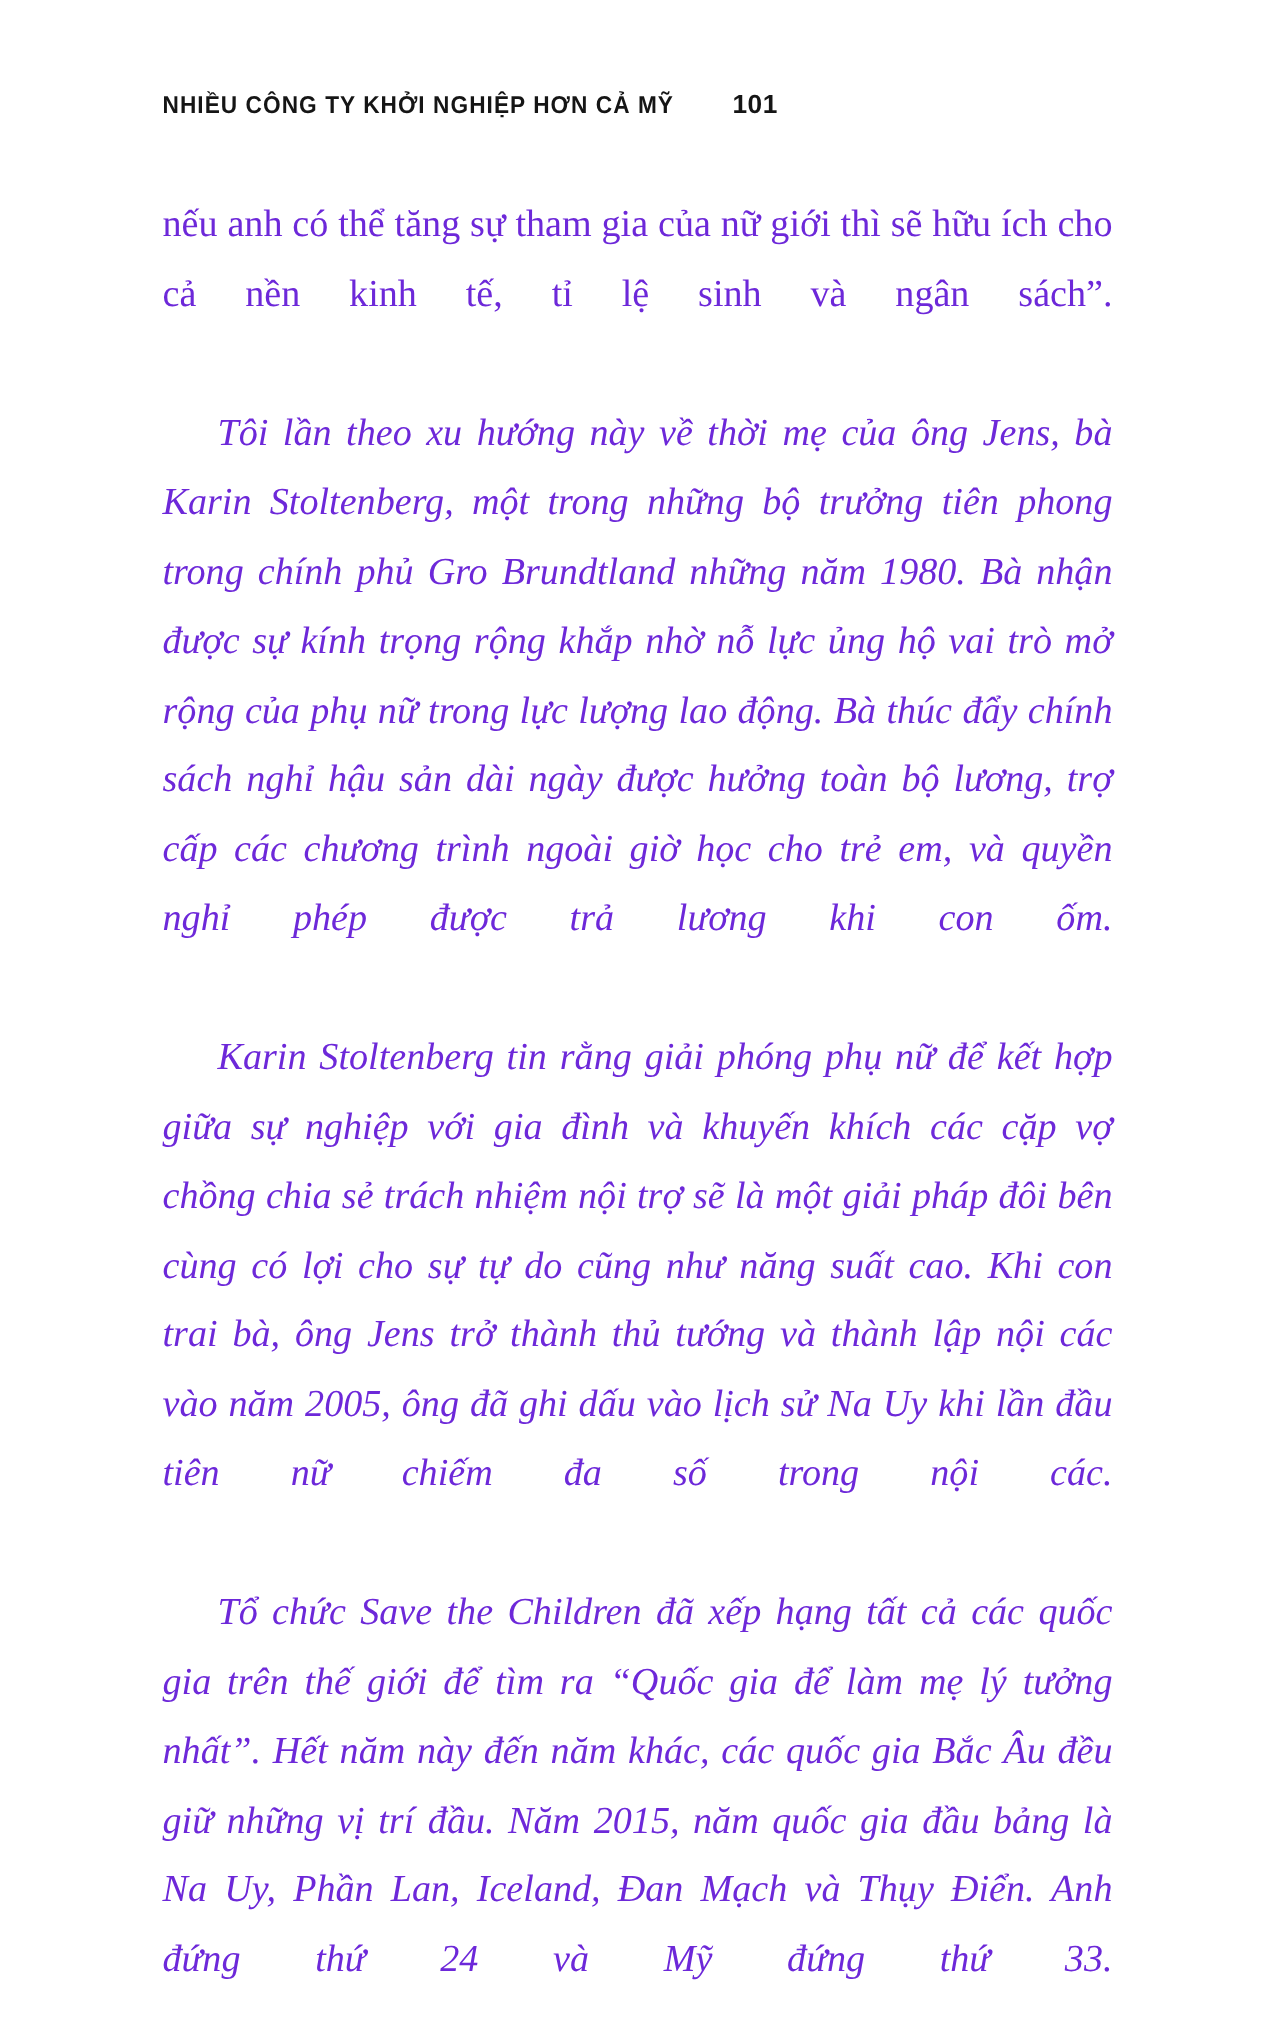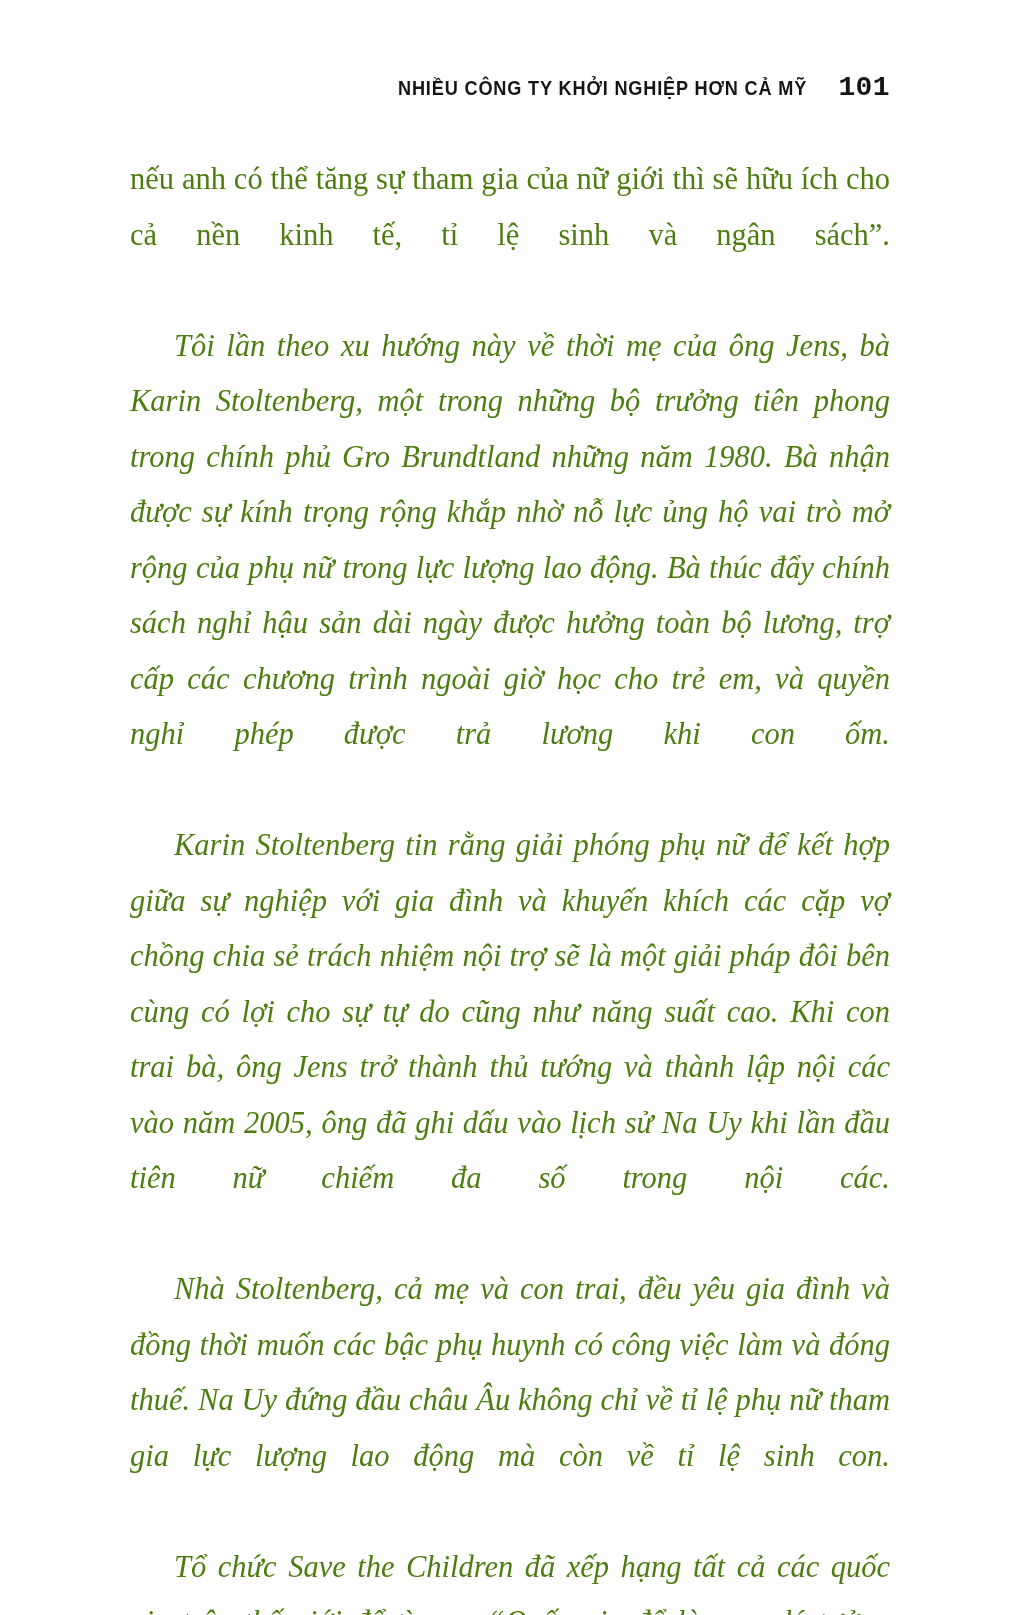--- a/index.html
+++ b/index.html
@@ -23,58 +23,59 @@
 
   
   .running-header {
     position: absolute;
     top: 72px;
     left: 130px;
     width: 760px;
     height: 30px;
     display: flex;
     align-items: baseline;
-    justify-content: flex-end;
+    justify-content: flex-start;
+    gap: 16px;
   }
   .running-header .header-title {
     font-family: "Liberation Sans", "DejaVu Sans", sans-serif;
     font-weight: 700;
     font-size: 19.5px;
     letter-spacing: 0.9px;
     color: #151515;
     text-transform: uppercase;
     transform: scaleX(0.93);
     transform-origin: left center;
     white-space: nowrap;
   }
   .running-header .header-folio {
-    font-family: Liberation Mono, monospace;
+    font-family: Liberation Sans, sans-serif;
     font-weight: 700;
-    font-size: 28px;
+    font-size: 21px;
     letter-spacing: 0.4px;
     color: #151515;
     white-space: nowrap;
   }
 
   
   .text-block {
     position: absolute;
     top: 152px;
     left: 130px;
     width: 760px;
   }
   p.para {
     margin: 0;
     font-size: 30.5px;
     line-height: 55.5px;
     text-align: justify;
     text-justify: inter-word;
     word-spacing: 0.2px;
     hyphens: none;
-    color: #4d7c0f;
+    color: #6d28d9;
   }
   p.para.indent {
     text-indent: 44px;
     font-style: italic;
   }
   
   p.para::after {
     content: "";
     display: inline-block;
     width: 100%;
@@ -87,17 +88,16 @@
 
   <div class="running-header">
     <span class="header-title">NHIỀU CÔNG TY KHỞI NGHIỆP HƠN CẢ MỸ</span>
     <span class="header-folio">101</span>
   </div>
 
   <div class="text-block">
     <p class="para">nếu anh có thể tăng sự tham gia của nữ giới thì sẽ hữu ích cho cả nền kinh tế, tỉ lệ sinh và ngân sách”.</p>
     <p class="para indent">Tôi lần theo xu hướng này về thời mẹ của ông Jens, bà Karin Stoltenberg, một trong những bộ trưởng tiên phong trong chính phủ Gro Brundtland những năm 1980. Bà nhận được sự kính trọng rộng khắp nhờ nỗ lực ủng hộ vai trò mở rộng của phụ nữ trong lực lượng lao động. Bà thúc đẩy chính sách nghỉ hậu sản dài ngày được hưởng toàn bộ lương, trợ cấp các chương trình ngoài giờ học cho trẻ em, và quyền nghỉ phép được trả lương khi con ốm.</p>
     <p class="para indent">Karin Stoltenberg tin rằng giải phóng phụ nữ để kết hợp giữa sự nghiệp với gia đình và khuyến khích các cặp vợ chồng chia sẻ trách nhiệm nội trợ sẽ là một giải pháp đôi bên cùng có lợi cho sự tự do cũng như năng suất cao. Khi con trai bà, ông Jens trở thành thủ tướng và thành lập nội các vào năm 2005, ông đã ghi dấu vào lịch sử Na Uy khi lần đầu tiên nữ chiếm đa số trong nội các.</p>
-    <p class="para indent">Nhà Stoltenberg, cả mẹ và con trai, đều yêu gia đình và đồng thời muốn các bậc phụ huynh có công việc làm và đóng thuế. Na Uy đứng đầu châu Âu không chỉ về tỉ lệ phụ nữ tham gia lực lượng lao động mà còn về tỉ lệ sinh con.</p>
     <p class="para indent">Tổ chức Save the Children đã xếp hạng tất cả các quốc gia trên thế giới để tìm ra “Quốc gia để làm mẹ lý tưởng nhất”. Hết năm này đến năm khác, các quốc gia Bắc Âu đều giữ những vị trí đầu. Năm 2015, năm quốc gia đầu bảng là Na Uy, Phần Lan, Iceland, Đan Mạch và Thụy Điển. Anh đứng thứ 24 và Mỹ đứng thứ 33.</p>
   </div>
 
 </div>
 
 </body></html>

